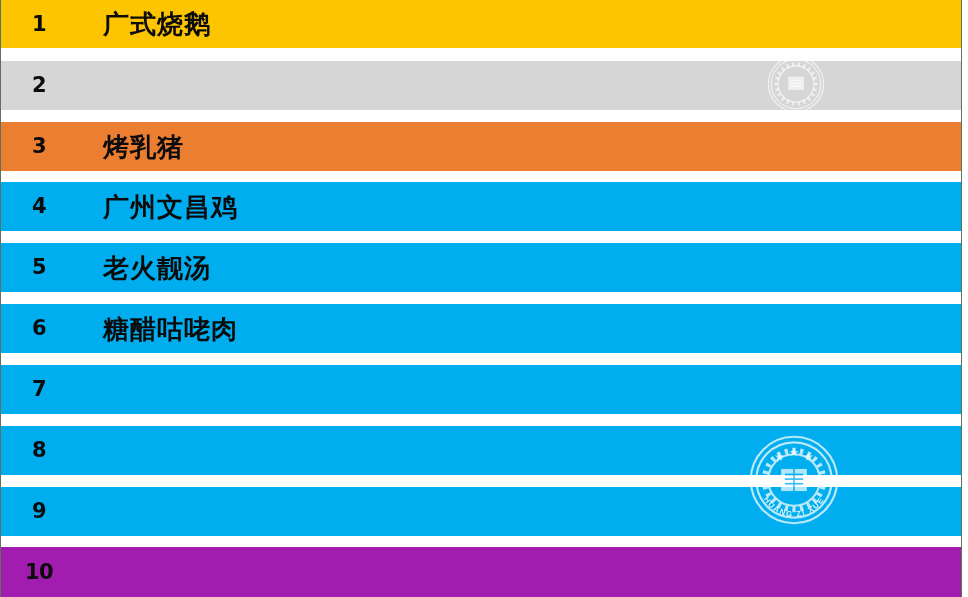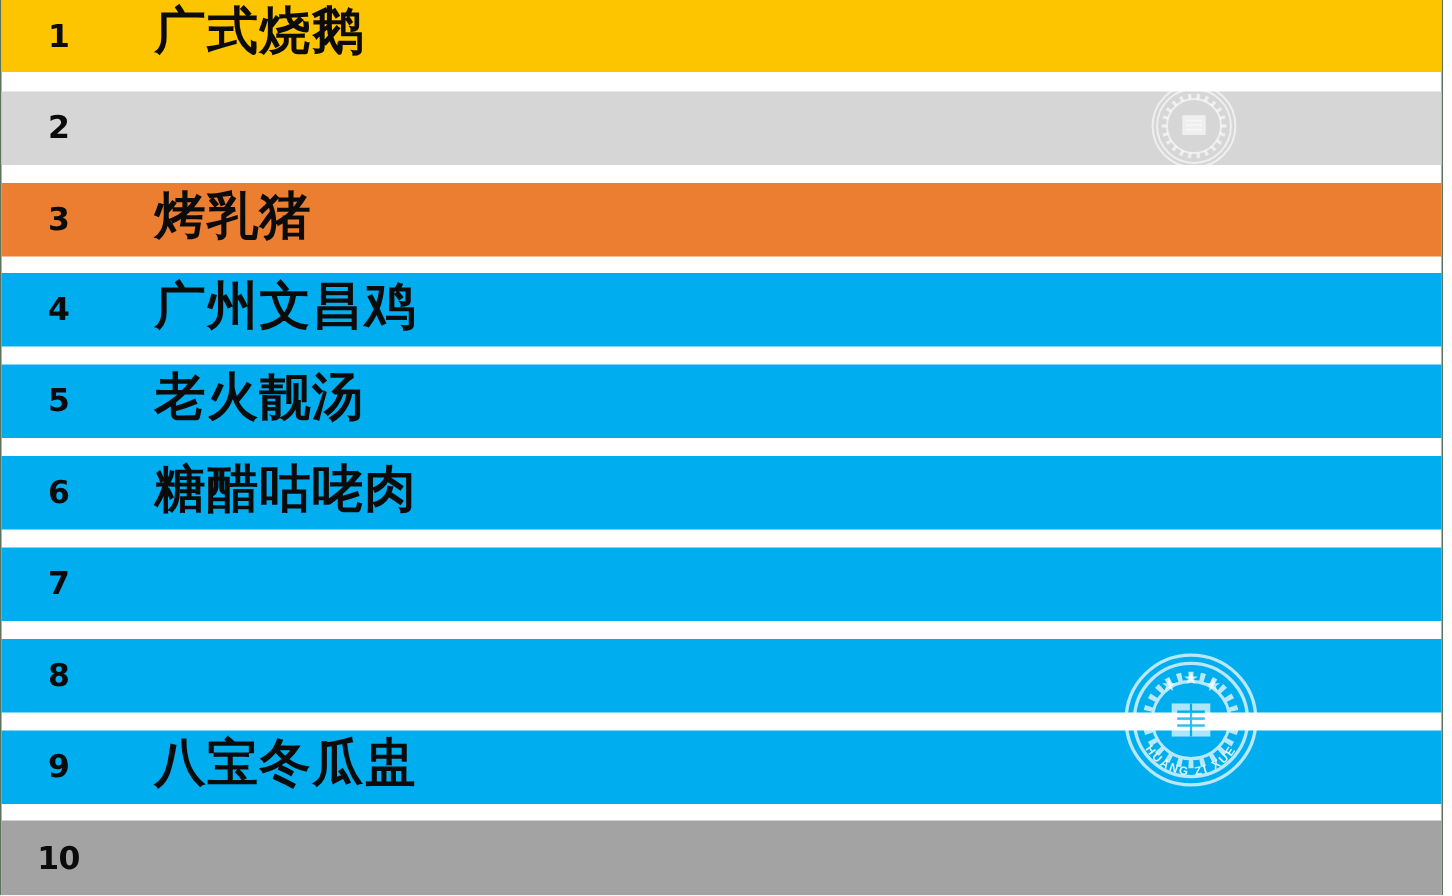--- a/index.html
+++ b/index.html
@@ -53,27 +53,27 @@
     font-size: 21px;
     font-weight: 700;
     color: #0b0b0b;
     font-family: "DejaVu Sans", "Liberation Sans", sans-serif;
     letter-spacing: -0.5px;
     line-height: 1;
   }
   .label {
     flex: 1 1 auto;
     padding-left: 26px;
-    font-size: 34px;
+    font-size: 26px;
     font-weight: 700;
     color: #0b0b0b;
     line-height: 1;
     letter-spacing: 1px;
     white-space: nowrap;
-    font-family: Liberation Mono, monospace;
+    font-family: Liberation Sans, sans-serif;
   }
 
   
   .watermark {
     position: absolute;
     pointer-events: none;
   }
   .watermark svg { display: block; }
   #watermark-top   { left: 766px; top: 54px;  }
   #watermark-main  { left: 748px; top: 434px; }
@@ -111,23 +111,22 @@
         <div class="label">糖醋咕咾肉</div>
       </div>
       <div class="row" style="top: 365px; height: 49px; background: rgb(0, 174, 239);">
         <div class="rank">7</div>
       </div>
       <div class="row" style="top: 426px; height: 49px; background: rgb(0, 174, 239);">
         <div class="rank">8</div>
       </div>
       <div class="row" style="top: 487px; height: 49px; background: rgb(0, 174, 239);">
         <div class="rank">9</div>
-        <div class="label">八宝冬瓜盅</div>
-      </div>
-      <div class="row" style="top: 547px; height: 50px; background: #a3a3a3;">
+      </div>
+      <div class="row" style="top: 547px; height: 50px; background: #a21caf;">
         <div class="rank">10</div>
       </div>
     </div>
 
   <div class="watermark" id="watermark-top">
     <svg width="60" height="60" viewBox="0 0 100 100" aria-hidden="true">
       <g fill="none" stroke="#ffffff" stroke-width="2.2" opacity="0.62">
         <circle cx="50" cy="50" r="46"></circle>
         <circle cx="50" cy="50" r="41"></circle>
         <circle cx="50" cy="50" r="30"></circle>

